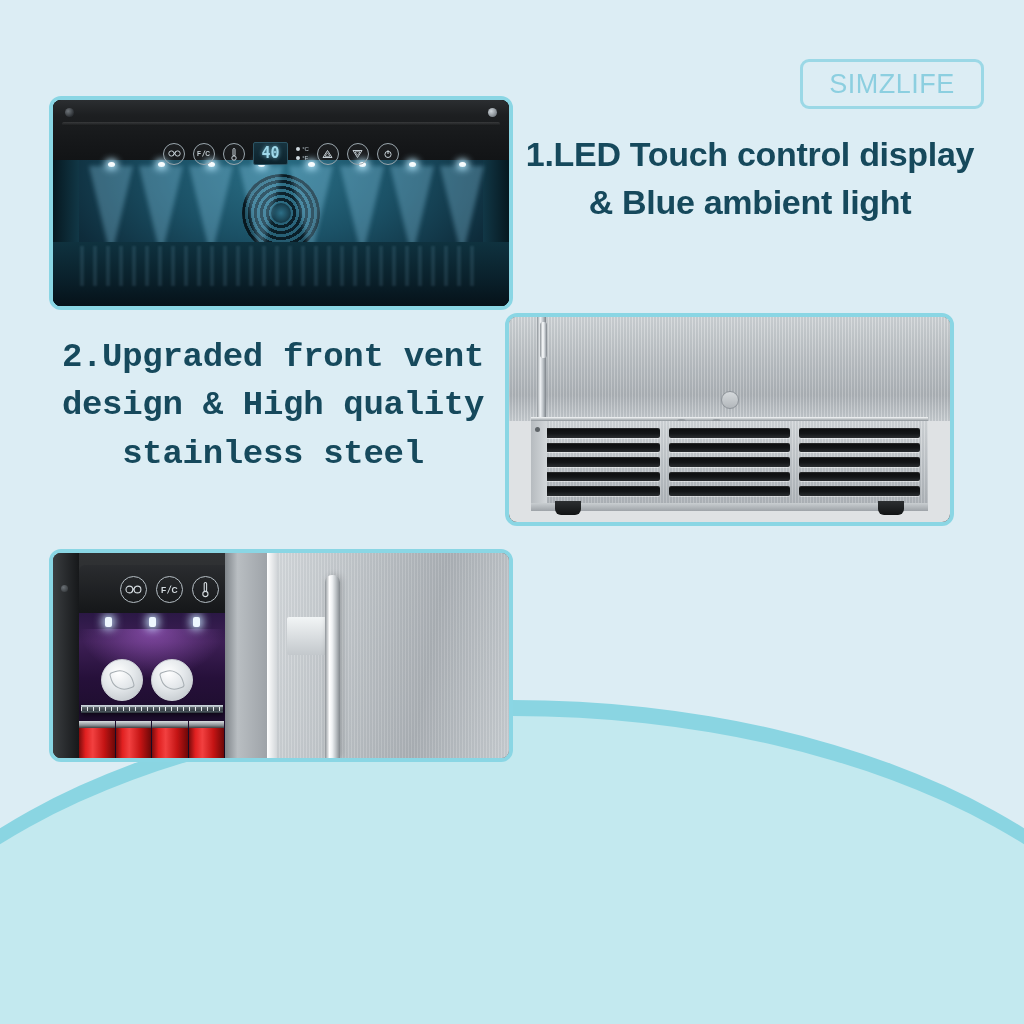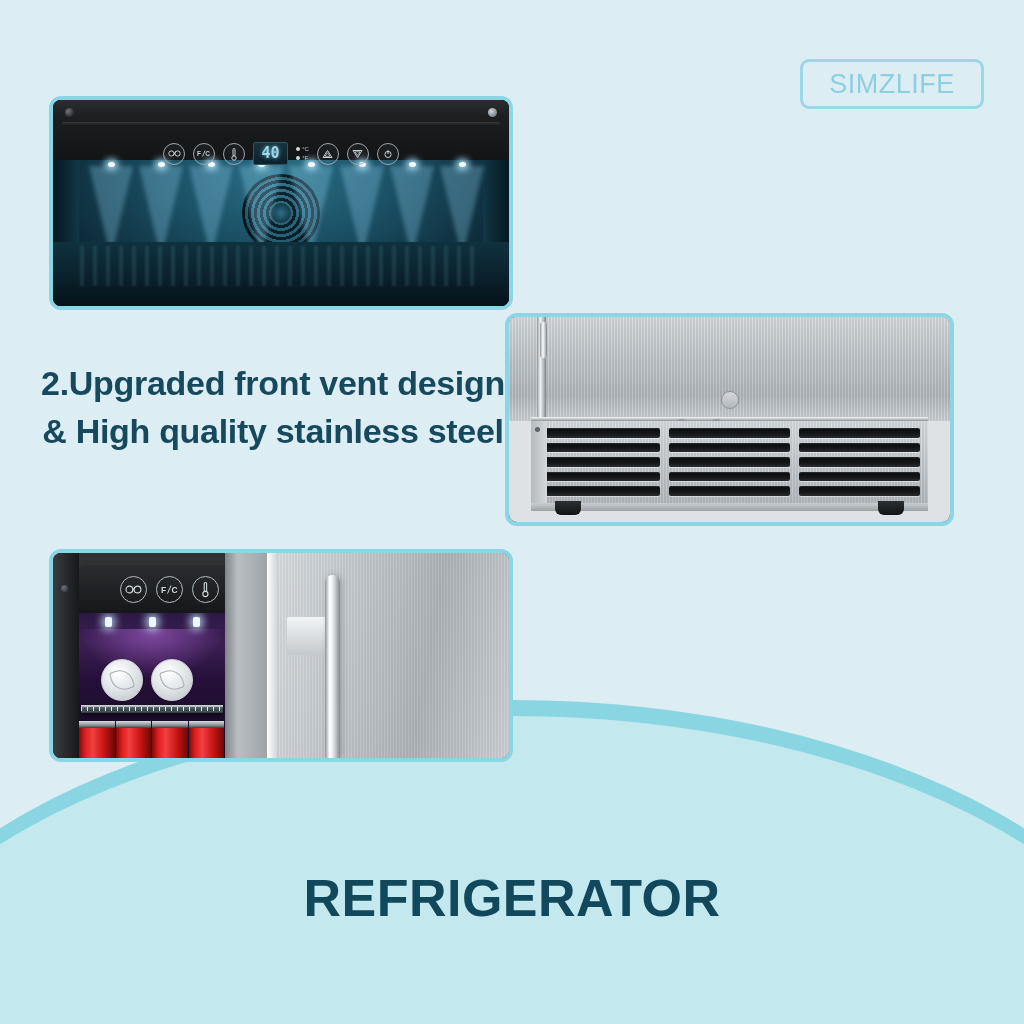--- a/index.html
+++ b/index.html
@@ -72,21 +72,21 @@
     position: absolute;
     color: #16495c;
     font-weight: bold;
     font-size: 34px;
     line-height: 1.42;
     text-align: center;
     z-index: 6;
     letter-spacing: -0.3px;
   }
   #txt1 { left: 524px; top: 130px; width: 452px; }
-  #txt2 { left: 38px;  top: 359px; width: 470px; }
+  #txt2 { left: 38px;  top: 333px; width: 470px; font-family: Liberation Mono, monospace; }
   #txt3 { left: 534px; top: 581px; width: 410px; }
 
   .footer-title {
     position: absolute;
     left: 0; top: 868px; width: 1024px;
     text-align: center;
     color: #11485b;
     font-weight: bold;
     font-size: 52px;
     line-height: 1.18;
@@ -480,20 +480,21 @@
           <div class="shelf-grid"></div>
         </div>
       </div>
 
       <div class="i1-floor">
         <div class="i1-floor-reflect"></div>
       </div>
     </div>
   </div>
 
+  <div class="feature-text" id="txt1">1.LED Touch control display &amp; Blue ambient light</div>
 
   <div class="frame" id="frame2">
     <div class="img2">
       <div class="i2-upper"></div>
       <div class="i2-door-edge"></div>
       <div class="i2-handle"></div>
       <div class="i2-lock"></div>
       <div class="i2-seam"></div>
       <div class="i2-screwhead" style="left:38%"></div>
       <div class="i2-screwhead" style="left:46%"></div>
@@ -598,16 +599,15 @@
       <div class="i3-door">
         <div class="i3-door-hi"></div>
         <div class="i3-handle-mount"></div>
         <div class="i3-handle-bar"></div>
       </div>
     </div>
   </div>
 
 
   <div class="footer-title">
-    <div>REFRIGERATOR</div>
   </div>
 
 </div>
 
 </body></html>

